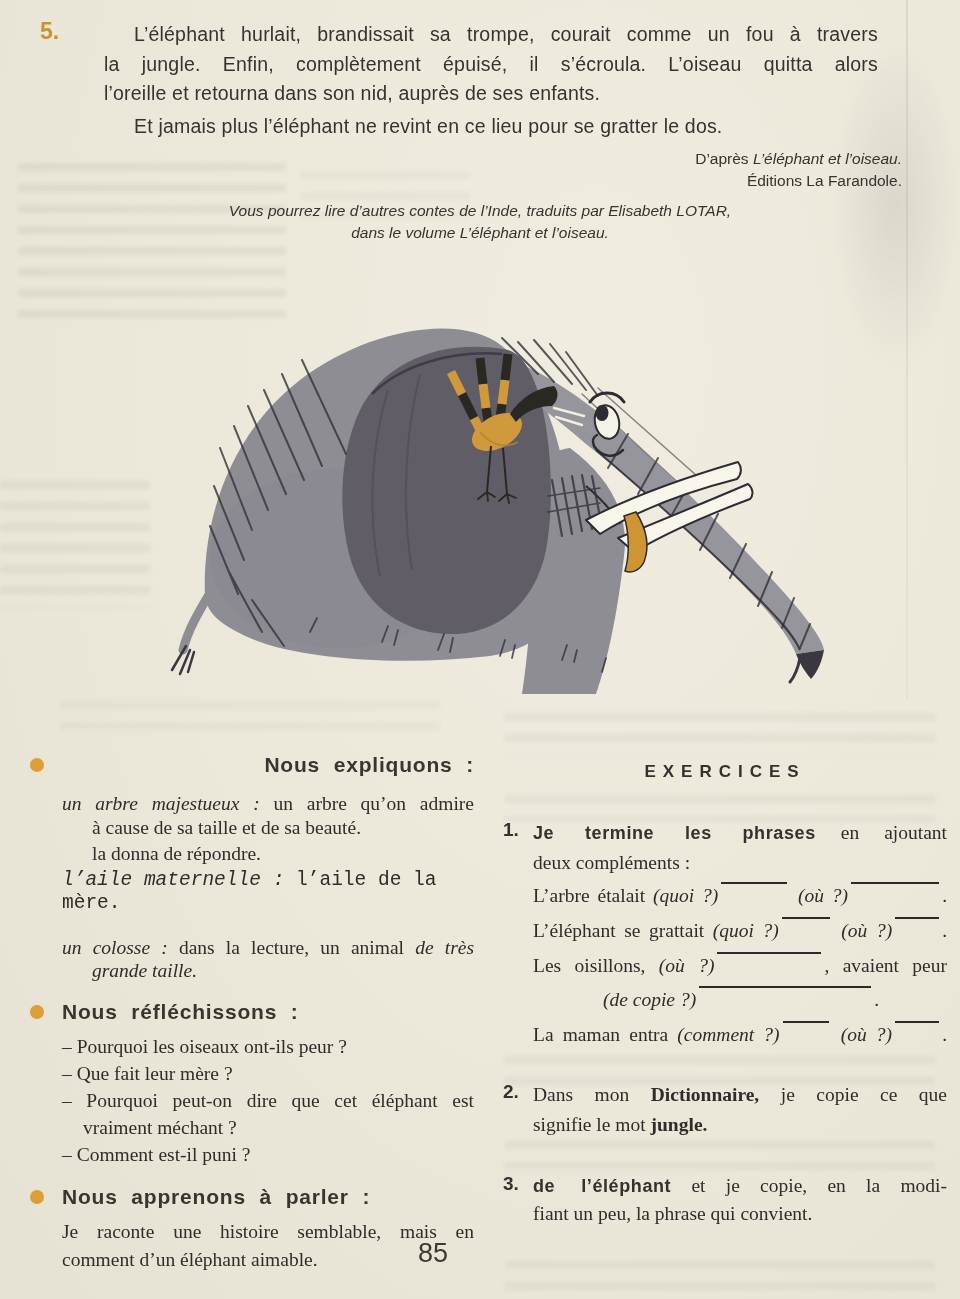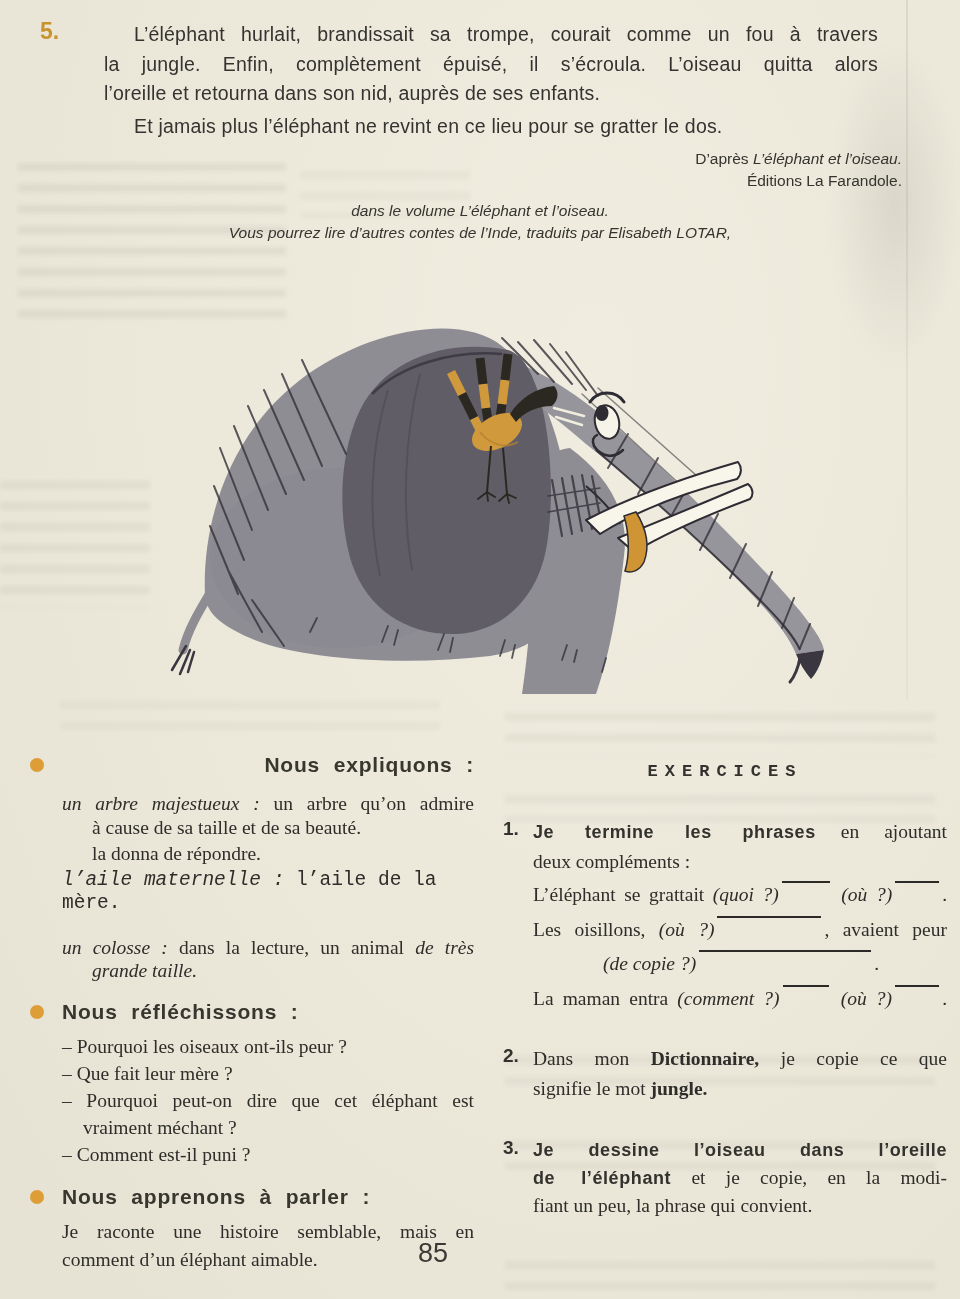--- a/index.html
+++ b/index.html
@@ -39,21 +39,21 @@
   .dot{position:absolute;left:-32px;top:6px;width:14px;height:14px;border-radius:50%;background:#dd9e38;}
   .def-l1{line-height:23.5px;}
   .def-l2{line-height:23.5px;margin-left:30px;margin-bottom:3px;}
   .def-only{line-height:23.5px;margin-bottom:20px;font-family:Liberation Mono, monospace;}
   .qline{line-height:27px;}
   .qcont{line-height:27px;margin-left:21px;}
   .mt16{margin-top:16px;} .mb14{margin-bottom:14px;text-align:right;} .mb8{margin-bottom:8px;}
   .speak{line-height:28px;}
   
   .col-right{position:absolute;left:503px;top:762px;width:444px;font-size:19.5px;color:#2e2d29;}
-  .ex-title{font-family:Liberation Mono, monospace;font-weight:700;font-size:17px;
+  .ex-title{font-family:Liberation Sans, sans-serif;font-weight:700;font-size:17px;
             letter-spacing:7px;text-align:center;color:#33322e;margin-bottom:36px;}
   .ex{position:relative;padding-left:30px;}
   .ex-num{position:absolute;left:0;top:1px;font-family:"Liberation Sans",sans-serif;
           font-weight:700;font-size:19px;color:#33322e;}
   .ex-l{line-height:30px;}
   .fill{line-height:34px;margin-top:1px;}
   .fill-cont{line-height:34px;margin-left:70px;}
   .mt28{margin-top:28px;} .mt32{margin-top:32px;}
   .ex3 .ex-l{line-height:28px;}
   
@@ -86,22 +86,22 @@
     <span class="line">l’oreille et retourna dans son nid, auprès de ses enfants.</span>
     <span class="line indent1" style="margin-top:3px;">Et jamais plus l’éléphant ne revint en ce lieu pour se gratter le dos.</span>
   </div>
 
   <div class="attr">
     <div><span>D’après </span><span class="r-i">L’éléphant et l’oiseau.</span></div>
     <div>Éditions La Farandole.</div>
   </div>
 
   <div class="note">
+    <div>Vous pourrez lire d’autres contes de l’Inde, traduits par Elisabeth LOTAR,</div>
     <div><span class="r-i">dans le volume </span><span>L’éléphant et l’oiseau.</span></div>
-    <div>Vous pourrez lire d’autres contes de l’Inde, traduits par Elisabeth LOTAR,</div>
   </div>
 
   <svg class="illus" viewBox="0 0 720 400" xmlns="http://www.w3.org/2000/svg">
 
     <path d="M60,295 C48,315 38,332 33,352" stroke="#8f8d94" stroke-width="9" fill="none" stroke-linecap="round"></path>
     <path d="M36,348 L22,372 M40,352 L30,376 M44,354 L38,374" stroke="#3a3740" stroke-width="2.5" fill="none" stroke-linecap="round"></path>
 
     <path d="M55,298 C52,230 75,140 150,82 C215,32 310,14 352,48 C392,80 418,150 420,230 C422,300 408,348 340,358 C255,368 150,362 100,340 C68,326 57,314 55,298 Z" fill="#8f8d94"></path>
     <ellipse cx="190" cy="260" rx="130" ry="90" fill="#85838b" opacity="0.35"></ellipse>
 
@@ -189,34 +189,34 @@
     <div class="speak">comment d’un éléphant aimable.</div>
   </div>
 
   <div class="col-right">
     <div class="ex-title">EXERCICES</div>
 
     <div class="ex">
       <span class="ex-num">1.</span>
       <div class="ex-l j"><span class="r-b">Je termine les phrases</span><span> en ajoutant</span></div>
       <div class="ex-l">deux compléments :</div>
+      <div class="fill j"><span>L’arbre étalait </span><span class="r-i">(quoi ?)</span><span class="blank" style="width: 66px;">&nbsp;</span><span class="r-i"> (où ?)</span><span class="blank" style="width: 88px;">&nbsp;</span><span>.</span></div>
       <div class="fill j"><span>L’éléphant se grattait </span><span class="r-i">(quoi ?)</span><span class="blank" style="width: 48px;">&nbsp;</span><span class="r-i"> (où ?)</span><span class="blank" style="width: 44px;">&nbsp;</span><span>.</span></div>
       <div class="fill j"><span>Les oisillons, </span><span class="r-i">(où ?)</span><span class="blank" style="width: 104px;">&nbsp;</span><span>, avaient peur</span></div>
       <div class="fill-cont"><span class="r-i">(de copie ?)</span><span class="blank" style="width: 172px;">&nbsp;</span><span>.</span></div>
       <div class="fill j"><span>La maman entra </span><span class="r-i">(comment ?)</span><span class="blank" style="width: 46px;">&nbsp;</span><span class="r-i"> (où ?)</span><span class="blank" style="width: 44px;">&nbsp;</span><span>.</span></div>
     </div>
 
     <div class="ex mt28">
       <span class="ex-num">2.</span>
       <div class="ex-l j"><span>Dans mon </span><span class="r-bs">Dictionnaire,</span><span> je copie ce que</span></div>
       <div class="ex-l"><span>signifie le mot </span><span class="r-bs">jungle.</span></div>
     </div>
 
     <div class="ex ex3 mt32">
       <span class="ex-num">3.</span>
-      <div class="ex-l j"><span class="r-b">Je dessine l’oiseau dans l’oreille</span></div>
       <div class="ex-l j"><span class="r-b">de l’éléphant</span><span> et je copie, en la modi-</span></div>
       <div class="ex-l">fiant un peu, la phrase qui convient.</div>
     </div>
   </div>
 
   <div class="pageno">85</div>
 </div>
 
 </body></html>

